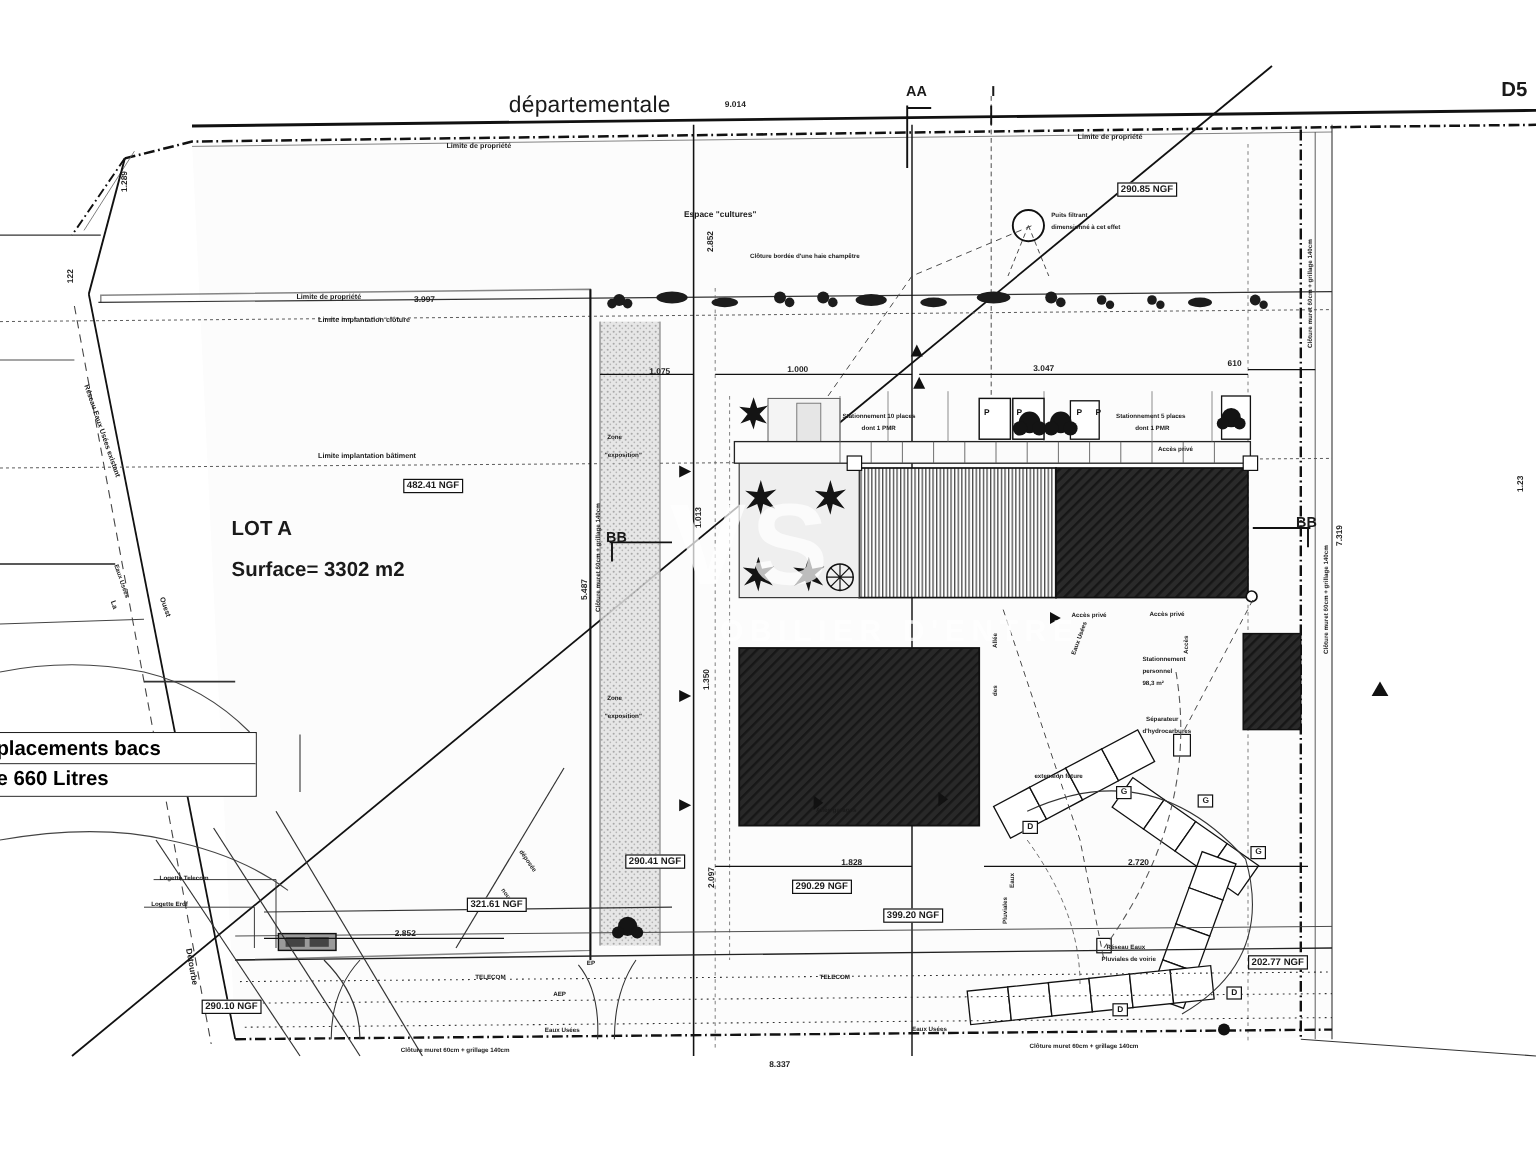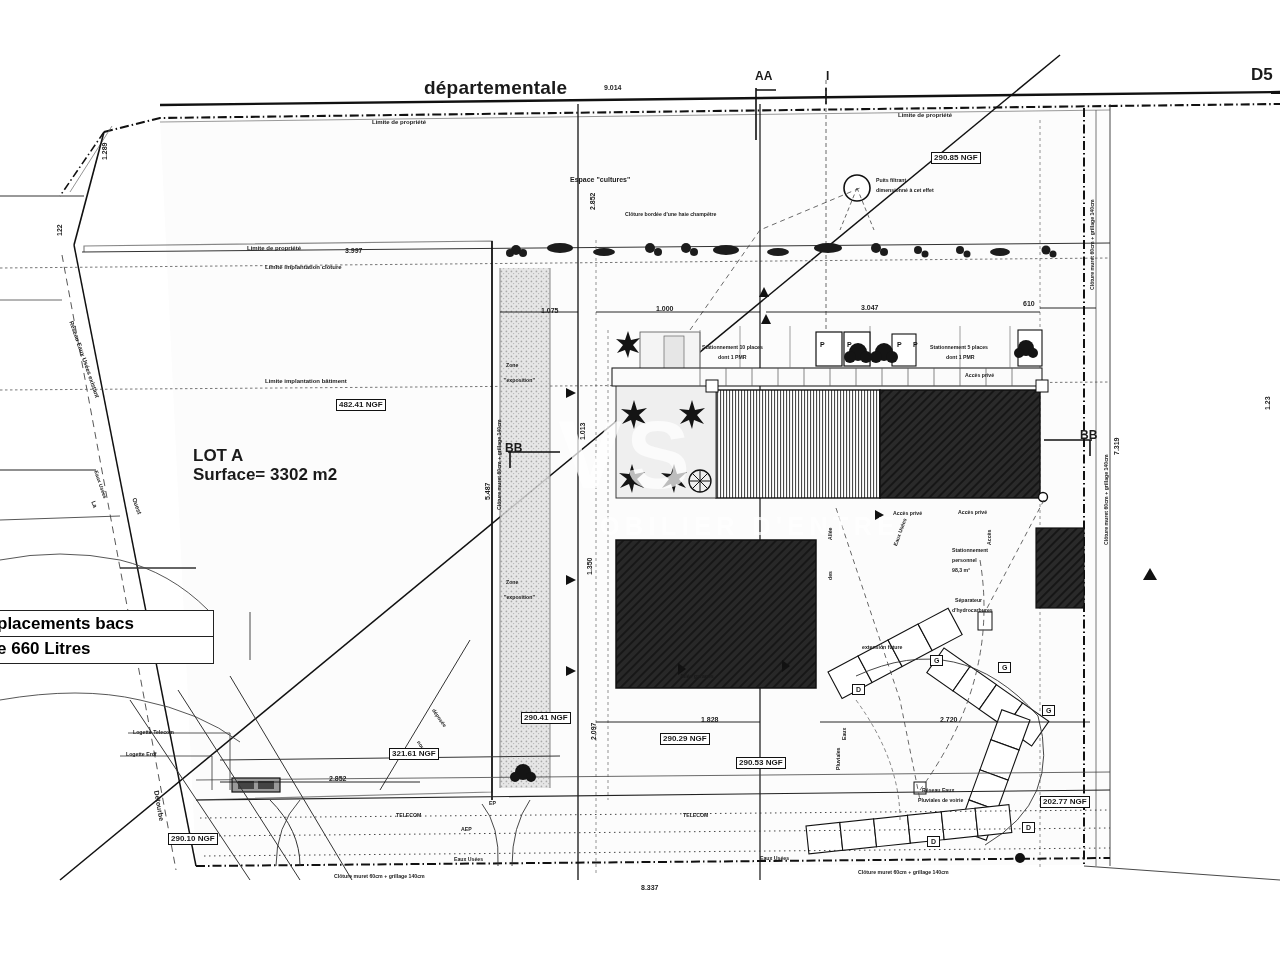--- a/index.html
+++ b/index.html
@@ -6,21 +6,21 @@
   body{width:1280px;height:960px;font-family:"Liberation Sans",sans-serif;overflow:hidden;}
   #stage{position:relative;width:1280px;height:960px;background:#ffffff;}
   .abs{position:absolute;}
   svg{display:block;}
   .txt{position:absolute;color:#1a1a1a;white-space:nowrap;line-height:1;}
   .tiny{font-size:5.2px;font-weight:bold;}
   .tiny2{font-size:6px;font-weight:bold;}
   .small{font-size:7px;font-weight:bold;}
   .dim{font-size:7px;font-weight:bold;color:#222;}
   .ngf{font-size:8px;font-weight:bold;border:1.3px solid #111;background:#fff;padding:1px 2px;}
-  .bigtitle{font-size:19px;font-weight:bold;letter-spacing:.2px;}
+  .bigtitle{font-size:19px;font-weight:normal;letter-spacing:.2px;}
   .lotlabel{font-size:17px;font-weight:bold;}
   .boxlabel{font-size:17px;font-weight:bold;background:#fff;border:1px solid #222;padding:1px 6px;}
   .secmark{font-size:12px;font-weight:bold;}
   .d5{font-size:17px;font-weight:bold;}
   .wm{position:absolute;color:rgba(255,255,255,.72);font-weight:bold;pointer-events:none;}
   .wmbig{font-size:96px;letter-spacing:4px;}
   .wmsub{font-size:25px;letter-spacing:5.5px;}
 </style>
 </head>
 <body>
@@ -346,21 +346,21 @@
       <path d="M1044 440 L1092 440 M1090 440 L1090 456"></path>
     </g>
   </svg>
 
   <div class="wm wmbig" style="left:558px;top:400px;">VS</div>
   <div class="wm wmsub" style="left:600px;top:512px;">OBILIER D'ENTRE</div>
 
   <div class="txt bigtitle" style="left:424px;top:78px;">départementale</div>
   <div class="txt d5" style="left:1251px;top:66px;">D5</div>
 
-  <div class="txt lotlabel" style="left:193px;top:432px;margin-top:15px;">LOT A</div>
+  <div class="txt lotlabel" style="left:193px;top:432px;">LOT A</div>
   <div class="txt lotlabel" style="left:193px;top:466px;">Surface= 3302 m2</div>
 
   <div class="abs" style="left:-10px;top:610px;width:222px;border:1.4px solid #222;background:#fff;">
     <div class="boxlabel" style="border:none;border-bottom:1.4px solid #222;display:block;padding:3px 6px 2px 6px;">placements bacs</div>
     <div class="boxlabel" style="border:none;display:block;padding:2px 6px 4px 6px;">e 660 Litres</div>
   </div>
 
   <div id="layer-annotations">
       <div class="txt tiny2" style="left: 372px; top: 119px;">Limite de propriété</div>
       <div class="txt tiny2" style="left: 898px; top: 112px;">Limite de propriété</div>
@@ -438,21 +438,21 @@
       <div class="txt dim" style="left: 590px; top: 740px; transform: rotate(-90deg); transform-origin: left top;">2.097</div>
       <div class="txt dim" style="left: 1113px; top: 455px; transform: rotate(-90deg); transform-origin: left top;">7.319</div>
       <div class="txt dim" style="left: 1264px; top: 410px; transform: rotate(-90deg); transform-origin: left top;">1.23</div>
     </div>
   <div id="layer-elevations">
       <div class="txt ngf" style="left: 931px; top: 152px;">290.85 NGF</div>
       <div class="txt ngf" style="left: 336px; top: 399px;">482.41 NGF</div>
       <div class="txt ngf" style="left: 521px; top: 712px;">290.41 NGF</div>
       <div class="txt ngf" style="left: 389px; top: 748px;">321.61 NGF</div>
       <div class="txt ngf" style="left: 660px; top: 733px;">290.29 NGF</div>
-      <div class="txt ngf" style="left: 736px; top: 757px;">290.53 NGF</div>
+      <div class="txt ngf" style="left: 736px; top: 757px;">399.20 NGF</div>
       <div class="txt ngf" style="left: 168px; top: 833px; text-align: right;">290.10 NGF</div>
       <div class="txt ngf" style="left: 1040px; top: 796px;">202.77 NGF</div>
     </div>
   <div id="layer-sections">
       <div class="txt secmark" style="left: 755px; top: 70px;">AA</div>
       <div class="txt secmark" style="left: 826px; top: 70px;">I</div>
       <div class="txt secmark" style="left: 505px; top: 442px;">BB</div>
       <div class="txt secmark" style="left: 1080px; top: 429px;">BB</div>
     </div>
   <div id="layer-garages">

